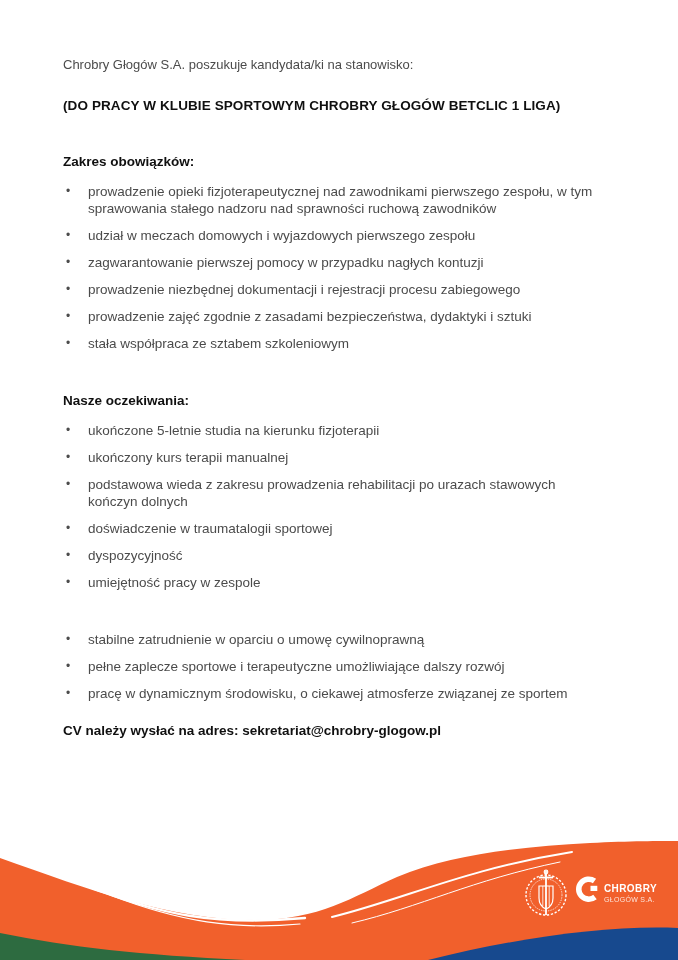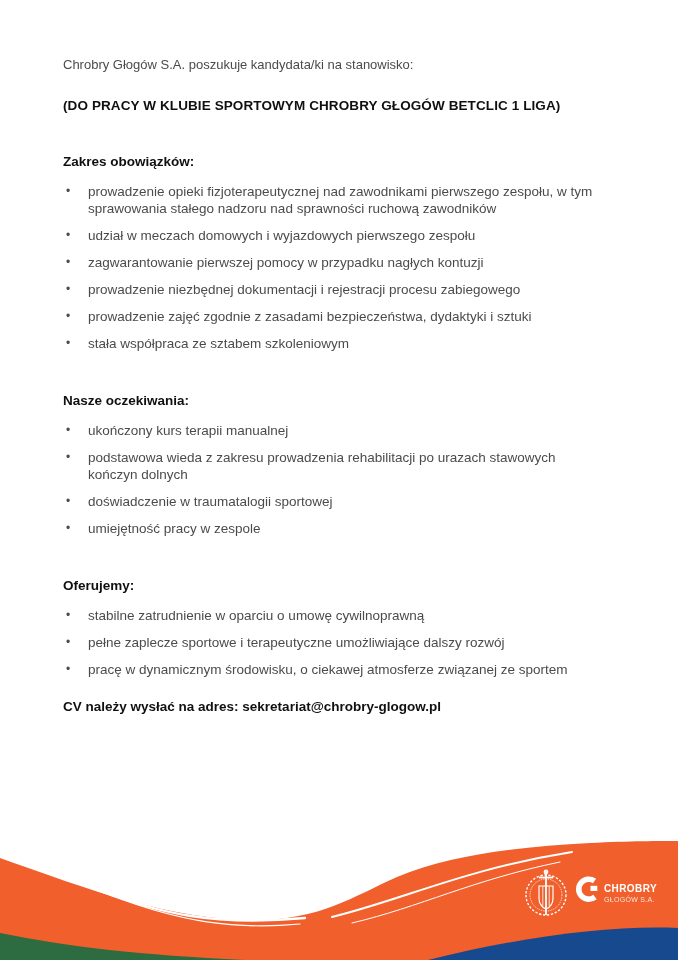--- a/index.html
+++ b/index.html
@@ -123,29 +123,30 @@
       <li>zagwarantowanie pierwszej pomocy w przypadku nagłych kontuzji</li>
       <li>prowadzenie niezbędnej dokumentacji i rejestracji procesu zabiegowego</li>
       <li>prowadzenie zajęć zgodnie z zasadami bezpieczeństwa, dydaktyki i sztuki</li>
       <li>stała współpraca ze sztabem szkoleniowym</li>
     </ul>
   </div>
 
   <div class="section">
     <h2 class="section-heading">Nasze oczekiwania:</h2>
     <ul class="bullets">
+      <li>ukończone 5-letnie studia na kierunku fizjoterapii</li>
       <li>ukończony kurs terapii manualnej</li>
       <li>podstawowa wieda z zakresu prowadzenia rehabilitacji po urazach stawowych kończyn dolnych</li>
       <li>doświadczenie w traumatalogii sportowej</li>
+      <li>dyspozycyjność</li>
       <li>umiejętność pracy w zespole</li>
     </ul>
   </div>
 
   <div class="section">
-    <h2 class="section-heading">Oferujemy:</h2>
     <ul class="bullets">
       <li>stabilne zatrudnienie w oparciu o umowę cywilnoprawną</li>
       <li>pełne zaplecze sportowe i terapeutyczne umożliwiające dalszy rozwój</li>
       <li>pracę w dynamicznym środowisku, o ciekawej atmosferze związanej ze sportem</li>
     </ul>
   </div>
 
   <p class="cv-note">CV należy wysłać na adres: sekretariat@chrobry-glogow.pl</p>
 
 </div>

